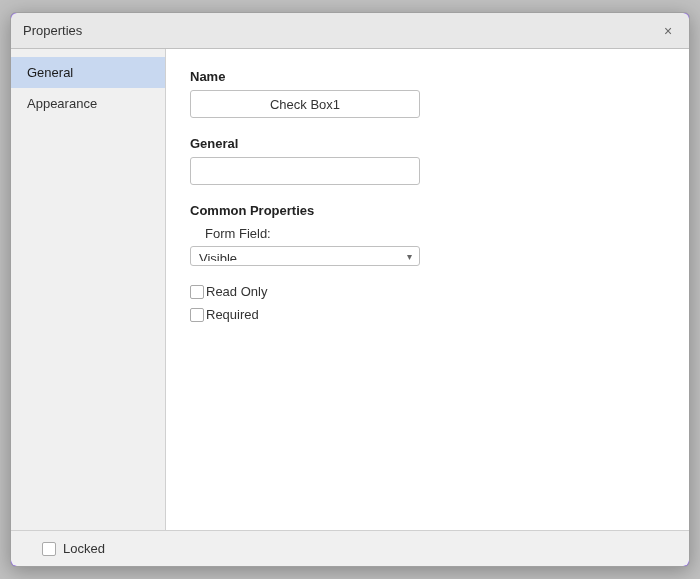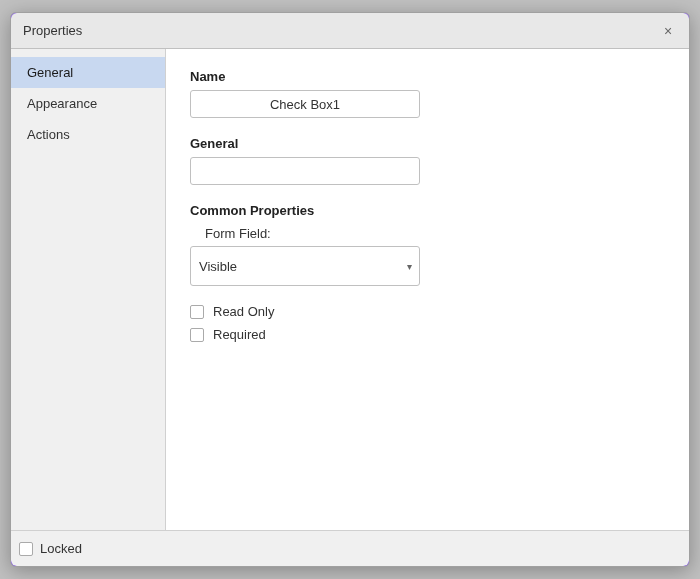--- a/index.html
+++ b/index.html
@@ -115,21 +115,21 @@
       font-weight: 700;
       color: #222;
       margin-bottom: 8px;
     }
     .select-wrapper {
       position: relative;
       width: 230px;
     }
     .select-input {
       width: 100%;
-      height: 40px;
+      height: 20px;
       border: 1px solid #c0c0c0;
       border-radius: 3px;
       padding: 4px 28px 4px 8px;
       font-size: 13px;
       background: #fff;
       color: #333;
       appearance: none;
       -webkit-appearance: none;
       cursor: pointer;
       outline: none;
@@ -140,21 +140,21 @@
       top: 50%;
       transform: translateY(-50%);
       color: #666;
       font-size: 10px;
       pointer-events: none;
     }
     .checkbox-row {
       display: flex;
       align-items: center;
       margin-bottom: 8px;
-      gap: 9px;
+      gap: 2px;
     }
     .checkbox-input {
       width: 14px;
       height: 14px;
       border: 1px solid #aaa;
       border-radius: 2px;
       background: #fff;
       cursor: pointer;
       appearance: none;
       -webkit-appearance: none;
@@ -164,21 +164,21 @@
       background: #4a90d9;
       border-color: #4a90d9;
     }
     .checkbox-label {
       font-size: 13px;
       color: #333;
       cursor: pointer;
     }
     .dialog-footer {
       border-top: 1px solid #d0d0d0;
-      padding: 10px 8px;
+      padding: 10px 31px;
       display: flex;
       align-items: center;
       justify-content: space-between;
       background: #f0f0f0;
       border-radius: 0 0 6px 6px;
     }
     .locked-row {
       display: flex;
       align-items: center;
       gap: 7px;
@@ -207,23 +207,20 @@
   </div>
 
   <div class="dialog-body">
 
     <div class="sidebar">
       <div class="sidebar-item active">
         <span>General</span>
       </div>
       <div class="sidebar-item">
         <span>Appearance</span>
-      </div>
-      <div class="sidebar-item">
-        <span>Actions</span>
       </div>
     </div>
 
     <div class="main-content">
 
       <div class="field-group">
         <label class="field-label">Name</label>
         <input class="text-input" type="text" value="Check Box1" style="">
       </div>
 

